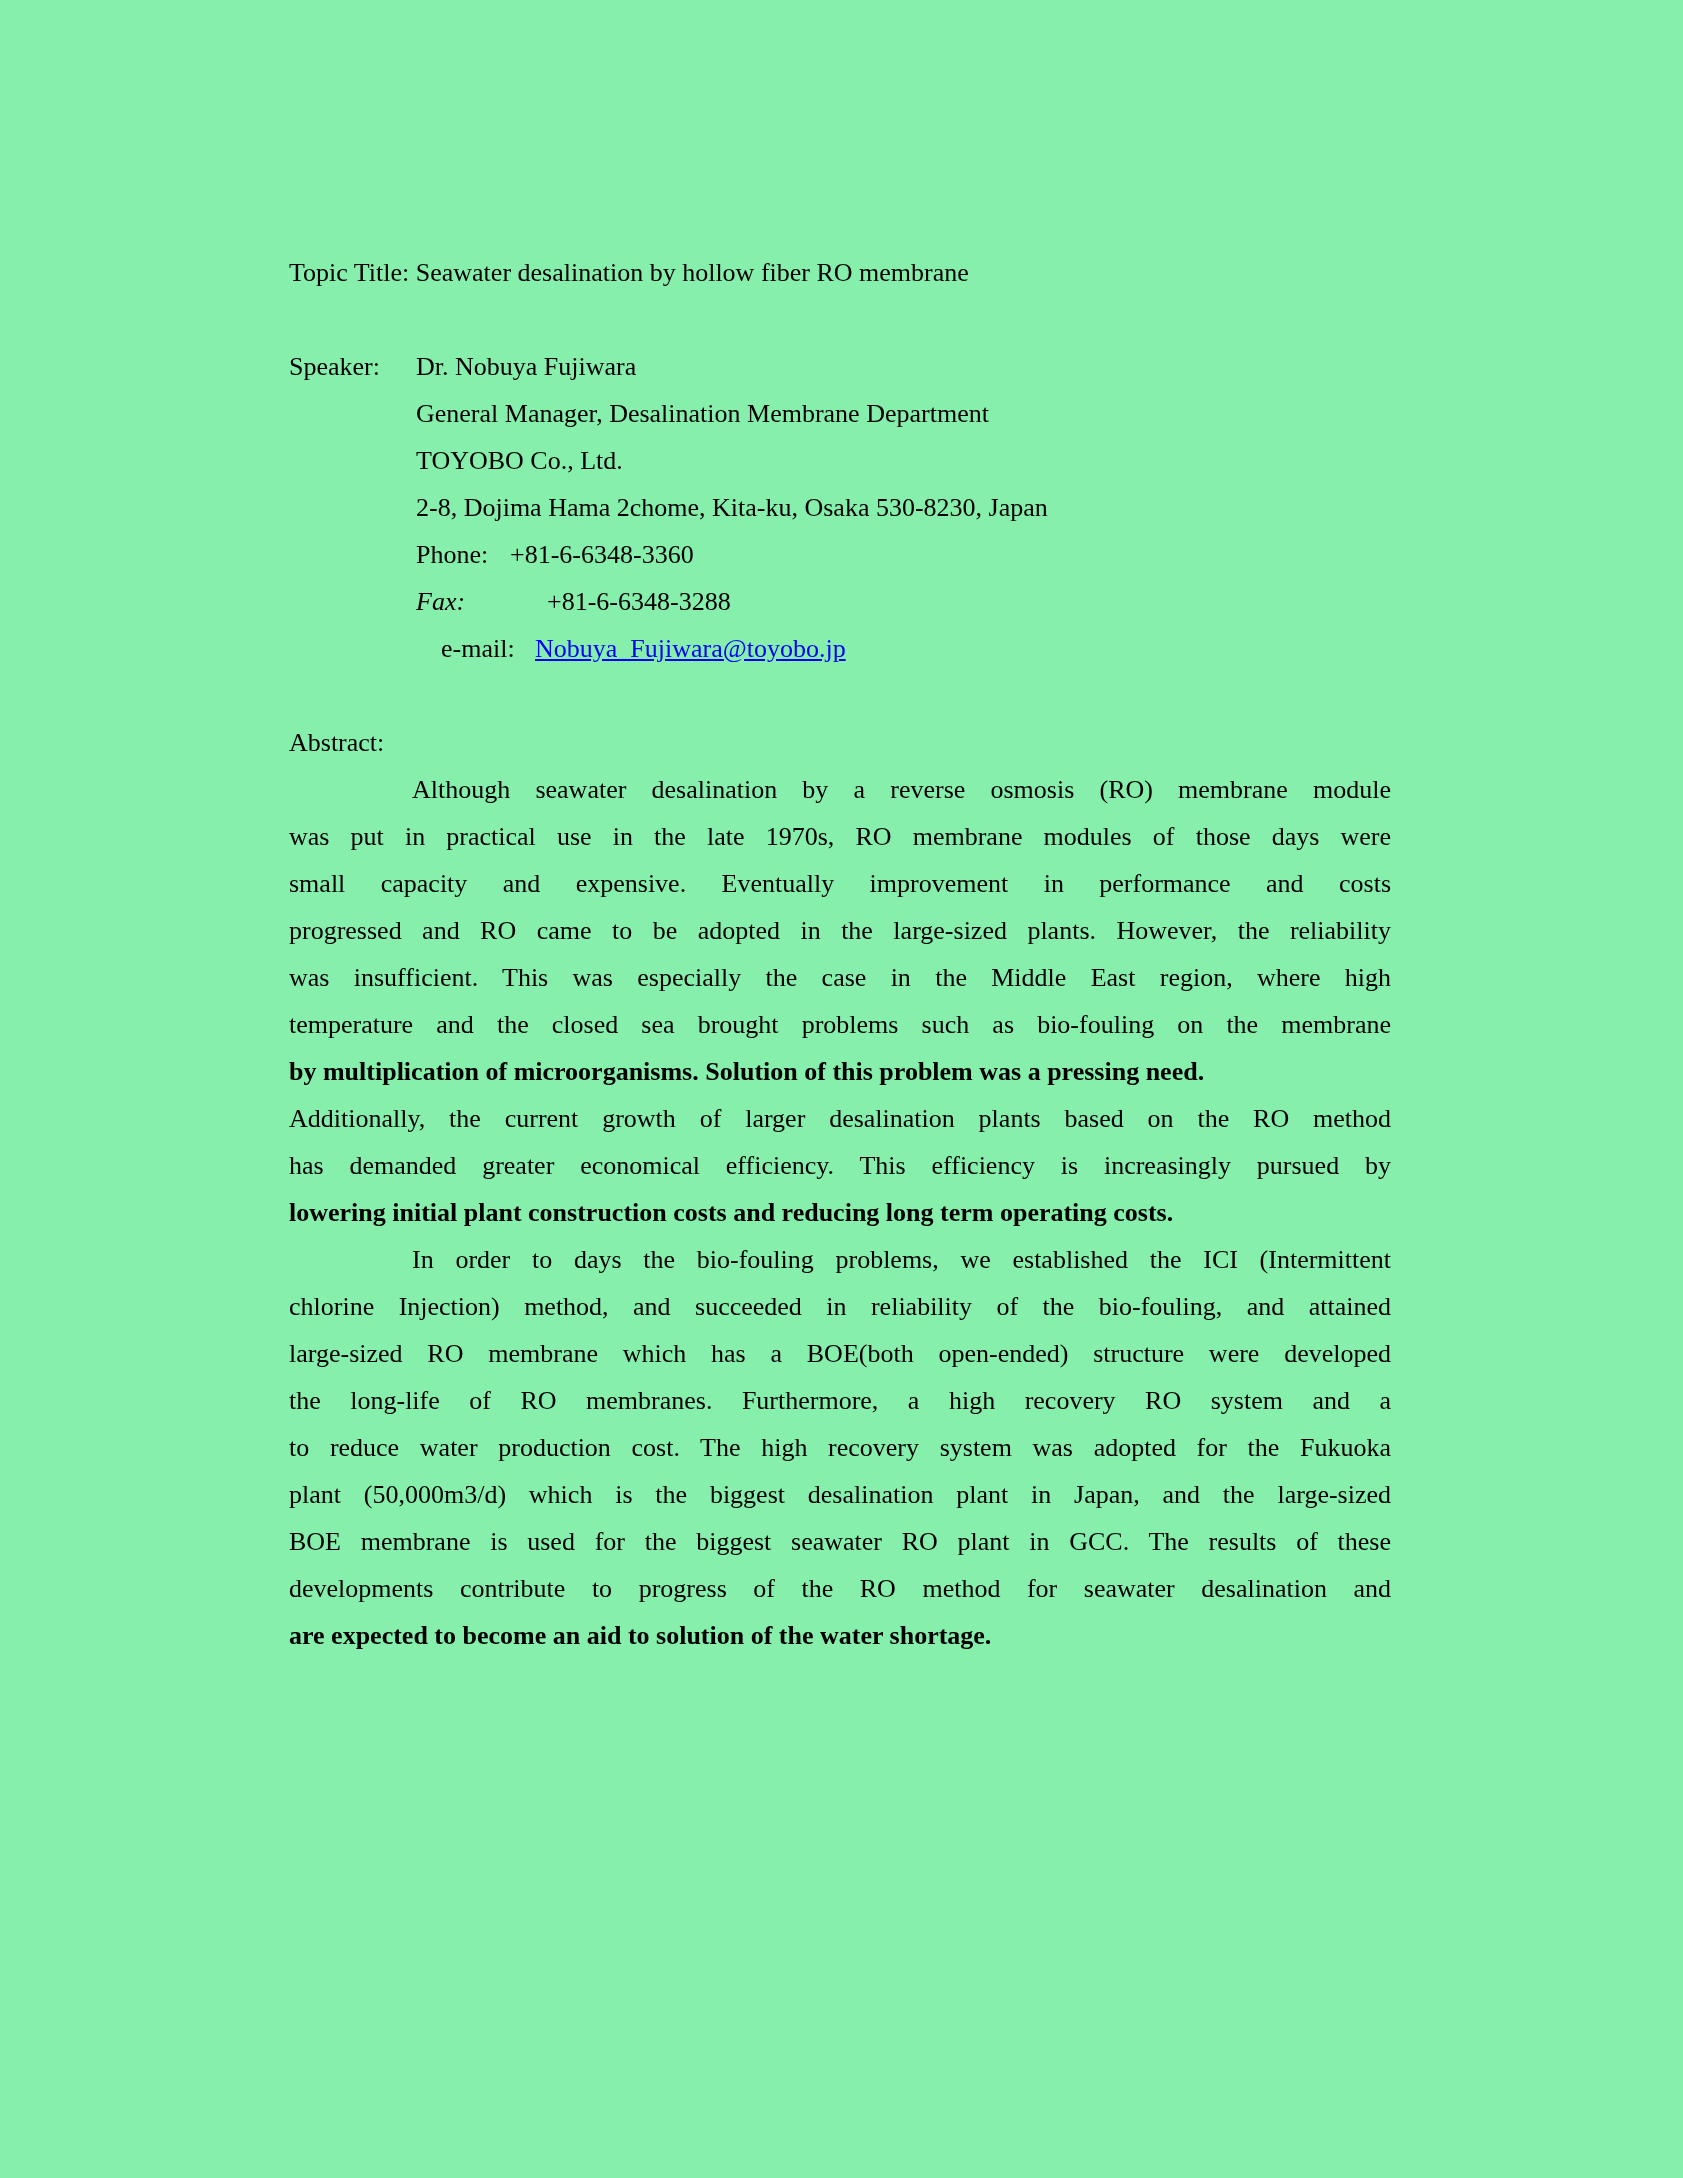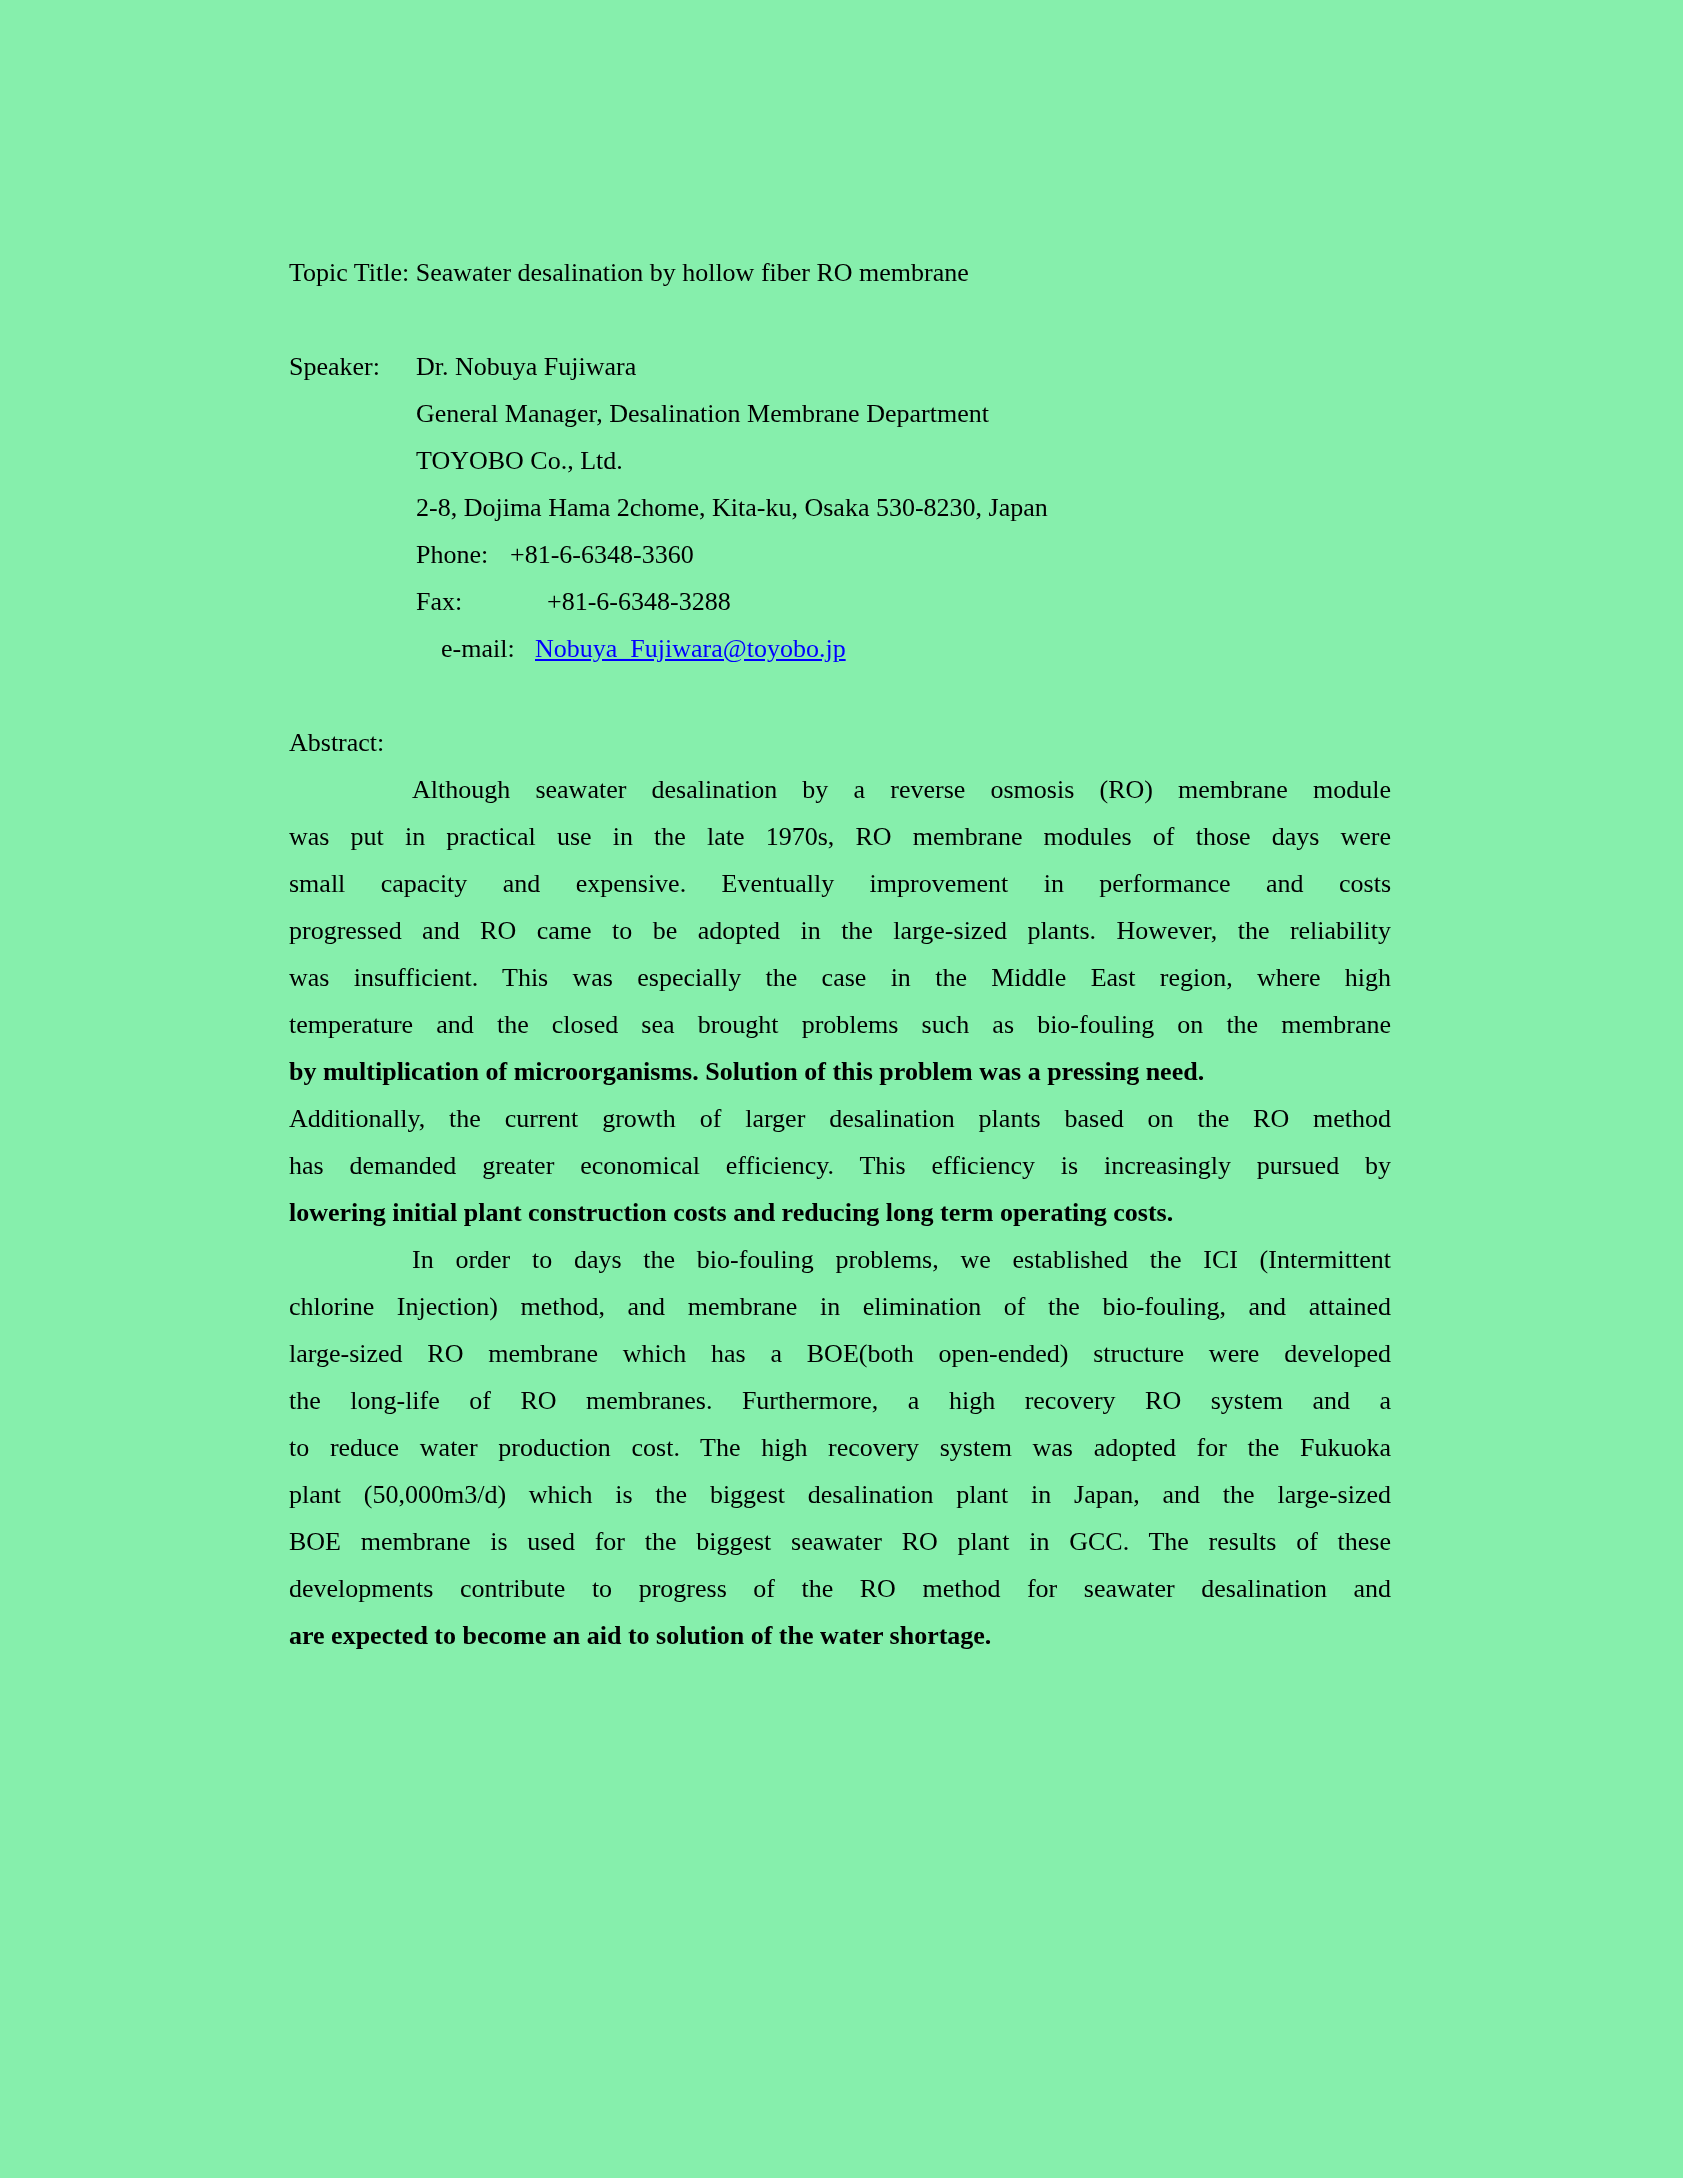--- a/index.html
+++ b/index.html
@@ -48,21 +48,21 @@
     padding-left: 127px;
   }
   .spk-label {
     display: inline-block;
     width: 127px;
   }
   .clabel {
     display: inline-block;
   }
   .clabel.w-phone { width: 94px; }
-  .clabel.w-fax   { width: 131px; }
+  .clabel.w-fax   { width: 131px; font-style: italic; }
   .clabel.w-email { width: 94px; margin-left: 25px; }
   a.email-link {
     color: var(--link-color, #0000ff);
     text-decoration: underline;
   }
 </style>
 </head>
 <body>
 
 <div class="page">
@@ -91,21 +91,21 @@
       <div class="line just">was put in practical use in the late 1970s, RO membrane modules of those days were</div>
       <div class="line just">small capacity and expensive. Eventually improvement in performance and costs</div>
       <div class="line just">progressed and RO came to be adopted in the large-sized plants. However, the reliability</div>
       <div class="line just">was insufficient. This was especially the case in the Middle East region, where high</div>
       <div class="line just">temperature and the closed sea brought problems such as bio-fouling on the membrane</div>
       <div class="line just last">by multiplication of microorganisms. Solution of this problem was a pressing need.</div>
       <div class="line just">Additionally, the current growth of larger desalination plants based on the RO method</div>
       <div class="line just">has demanded greater economical efficiency. This efficiency is increasingly pursued by</div>
       <div class="line just last">lowering initial plant construction costs and reducing long term operating costs.</div>
       <div class="line just first-indent">In order to days the bio-fouling problems, we established the ICI (Intermittent</div>
-      <div class="line just">chlorine Injection) method, and membrane in elimination of the bio-fouling, and attained</div>
+      <div class="line just">chlorine Injection) method, and succeeded in reliability of the bio-fouling, and attained</div>
       <div class="line just">large-sized RO membrane which has a BOE(both open-ended) structure were developed</div>
       <div class="line just">the long-life of RO membranes. Furthermore, a high recovery RO system and a</div>
       <div class="line just">to reduce water production cost. The high recovery system was adopted for the Fukuoka</div>
       <div class="line just">plant (50,000m3/d) which is the biggest desalination plant in Japan, and the large-sized</div>
       <div class="line just">BOE membrane is used for the biggest seawater RO plant in GCC. The results of these</div>
       <div class="line just">developments contribute to progress of the RO method for seawater desalination and</div>
       <div class="line just last">are expected to become an aid to solution of the water shortage.</div>
     </div>
 
 </div>

